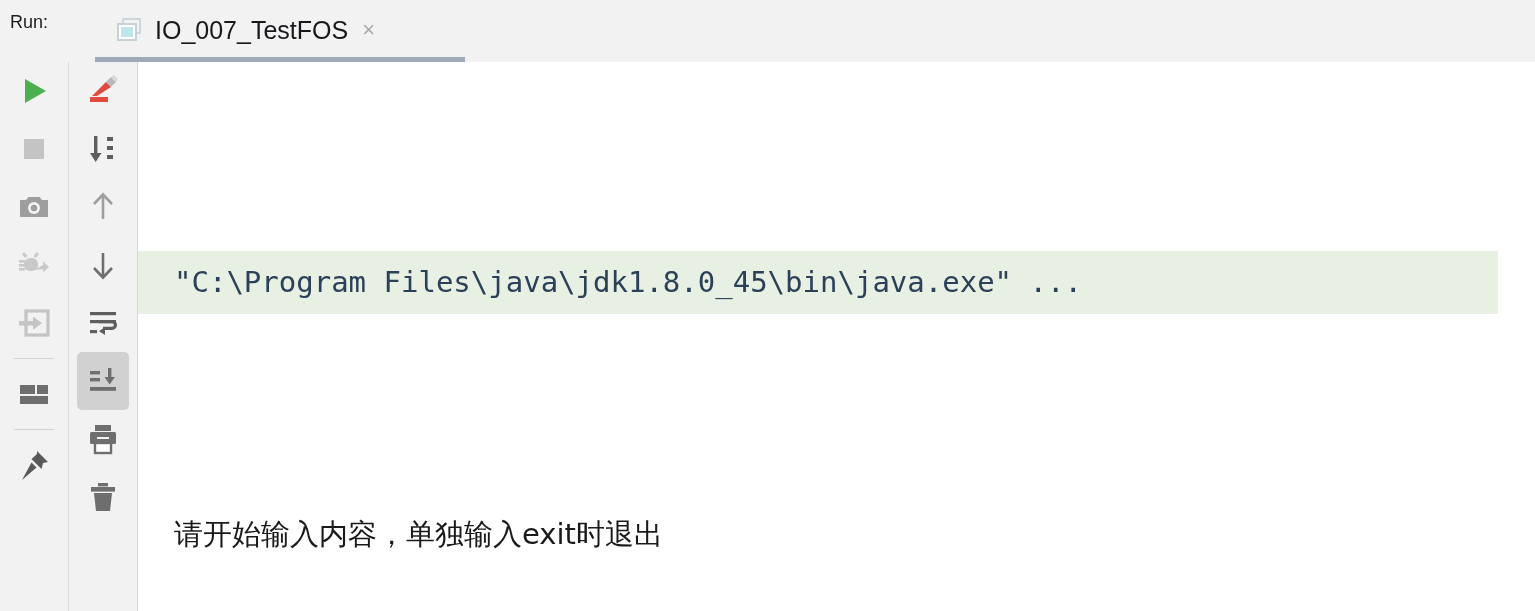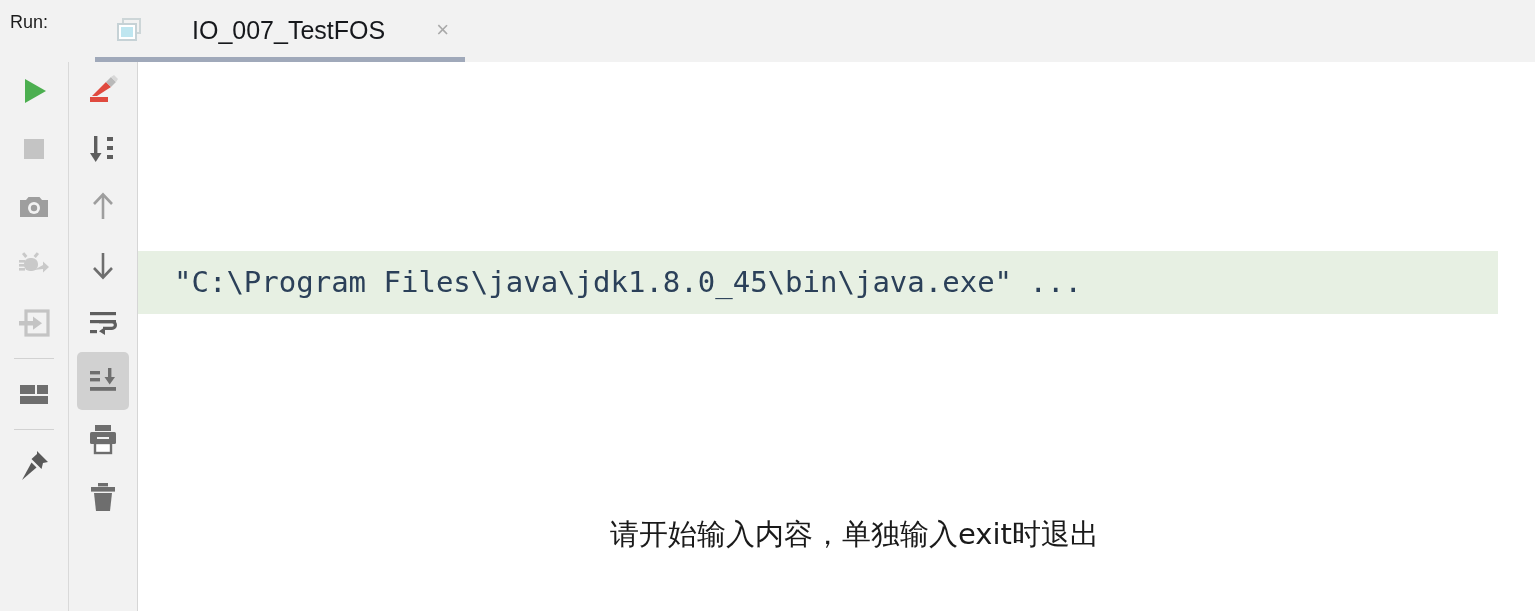--- a/index.html
+++ b/index.html
@@ -41,21 +41,20 @@
   }
   .tab {
     position: absolute;
     left: 95px;
     top: 2px;
     width: 370px;
     height: 56px;
     display: flex;
     align-items: center;
     cursor: default;
-    gap: 37px;
   }
   .tab-icon {
     width: 26px;
     height: 24px;
     margin-left: 22px;
     margin-right: 12px;
     position: relative;
     flex: 0 0 auto;
   }
   .tab-icon .back {
@@ -162,21 +161,21 @@
     padding-left: 36px;
     box-sizing: border-box;
     white-space: pre;
     overflow: hidden;
   }
   .cline.cmd {
     background: #e7f0e3;
     color: #2b4059;
     width: 1360px;
   }
-  .cline.sys   { color: #1a1a1a; font-family: "DejaVu Sans", "Liberation Sans", sans-serif; text-align: center; }
+  .cline.sys   { color: #1a1a1a; font-family: "DejaVu Sans", "Liberation Sans", sans-serif; }
 </style>
 </head>
 <body>
 
 <div id="app">
 
   <div class="tabbar">
     <div class="run-label">Run:</div>
 
     <div class="tab">

